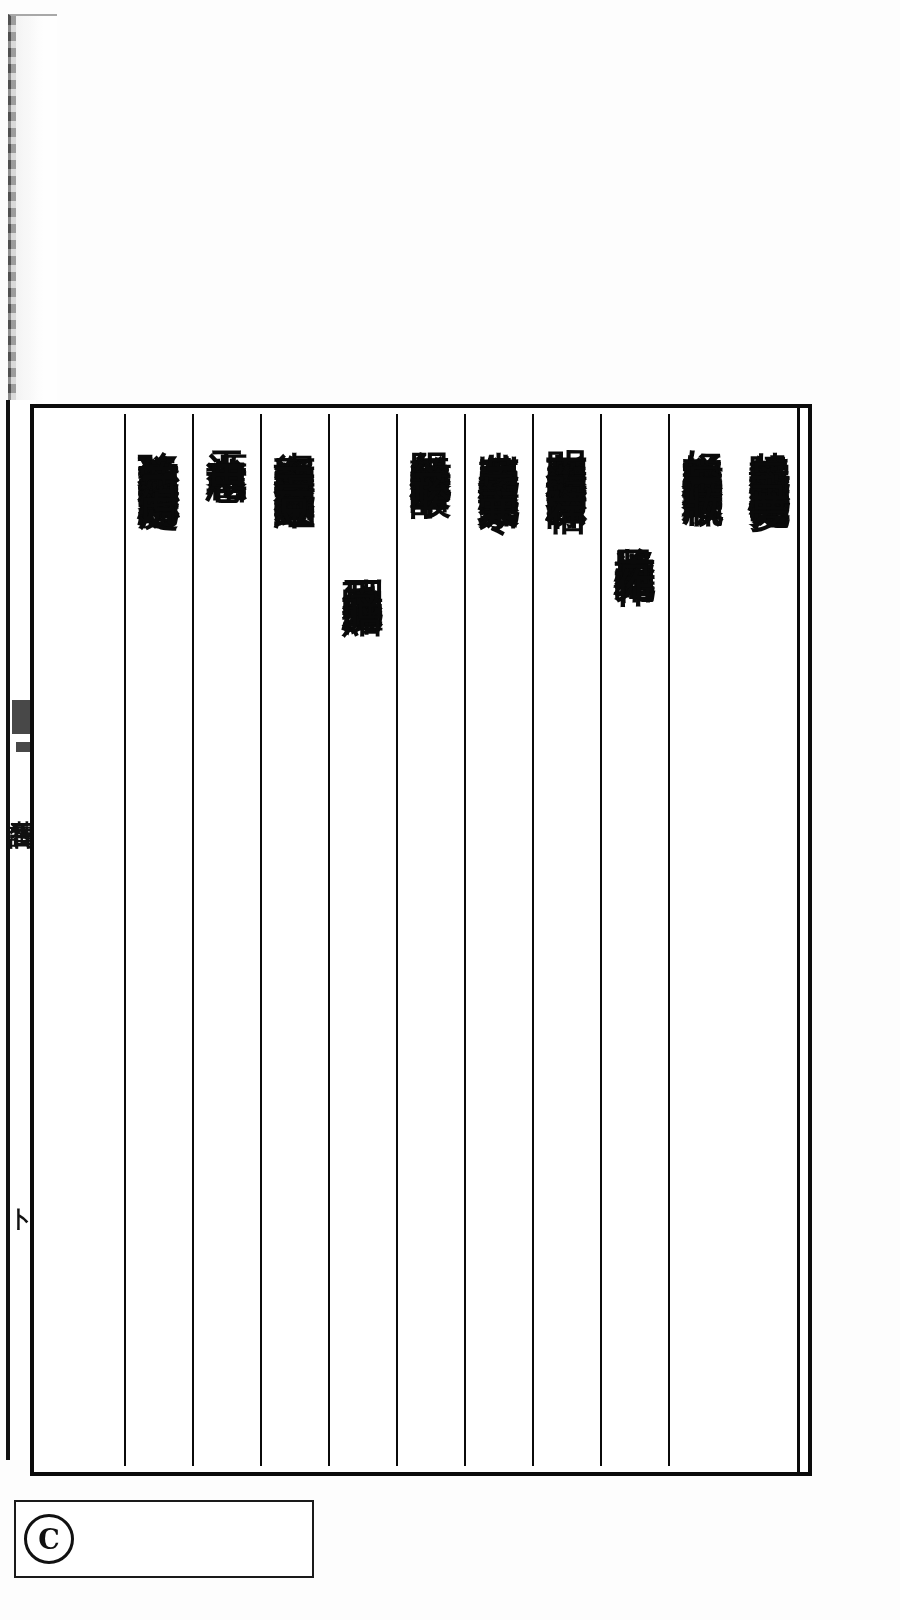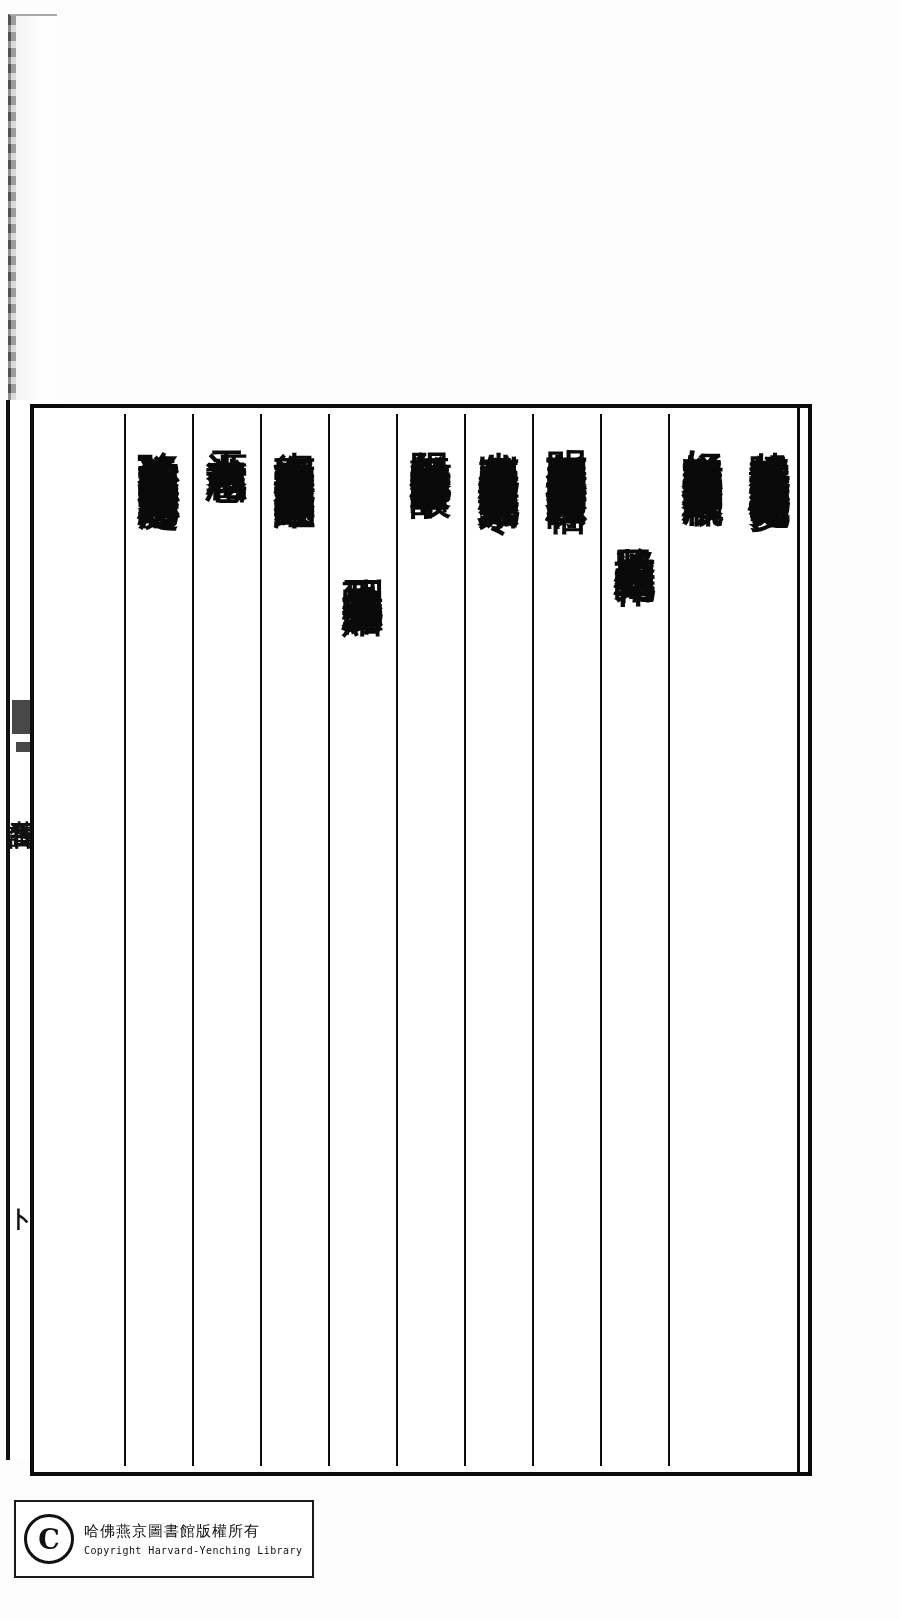--- a/index.html
+++ b/index.html
@@ -230,19 +230,15 @@
     </div>
 
     <div class="col">
       <div class="vtext">瑤章珍重欲籠紗讀罷寒香沁齒牙比似詩心清絕處</div>
     </div>
 
   </div>
 
   <div id="stamp">
     <div class="c-mark">C</div>
-    <div class="lines">
-      <div class="zh">哈佛燕京圖書館版權所有</div>
-      <div class="en">Copyright Harvard-Yenching Library</div>
-    </div>
   </div>
 
 </div>
 
 </body></html>

